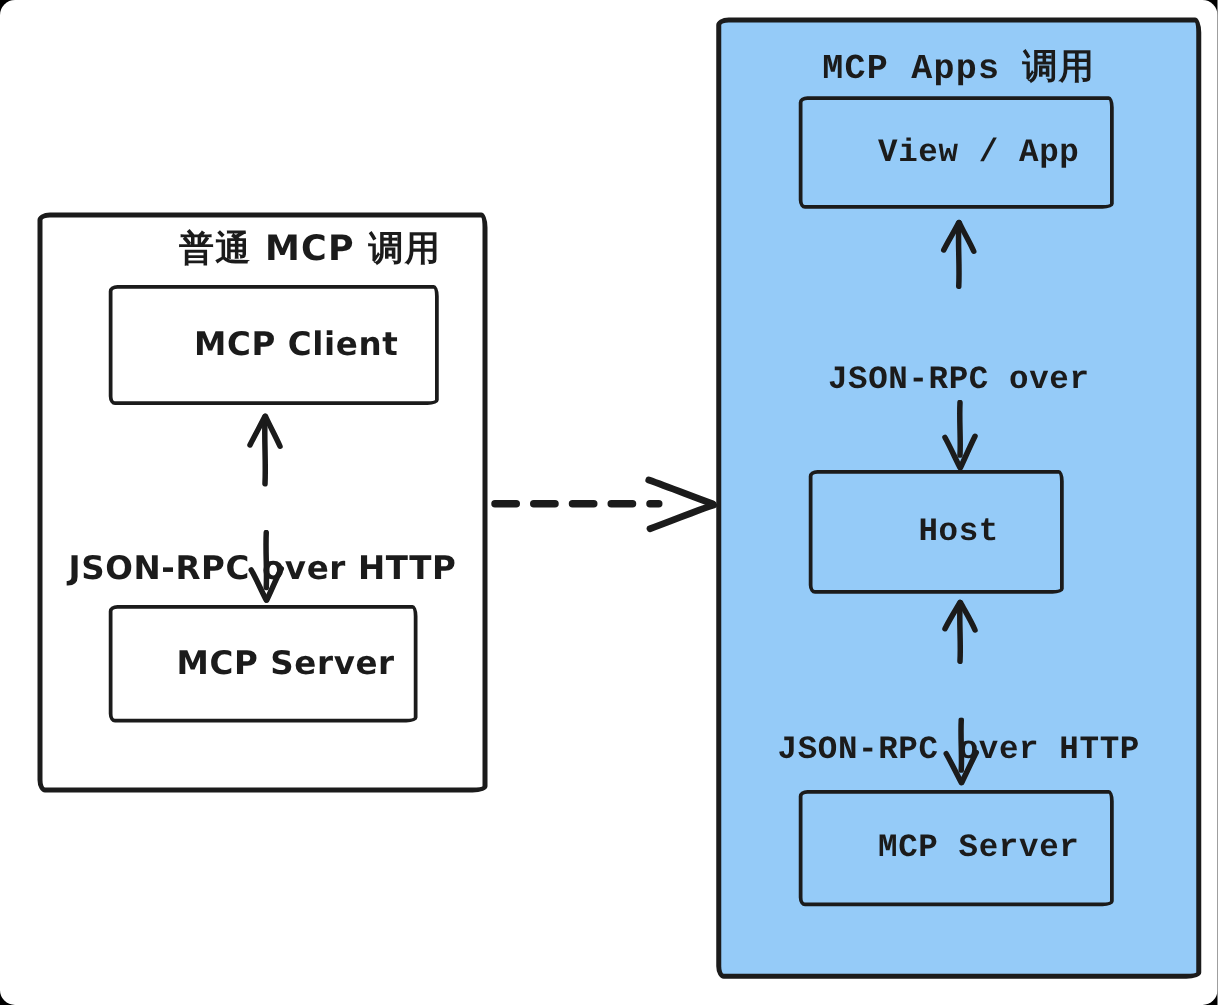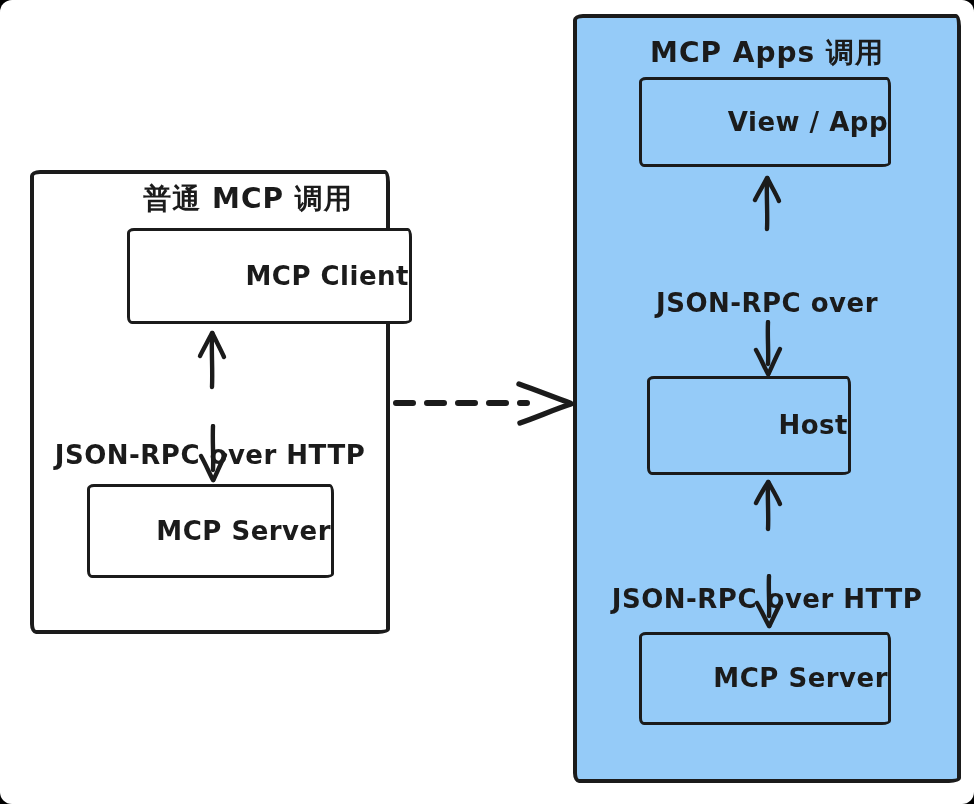--- a/index.html
+++ b/index.html
@@ -25,21 +25,21 @@
     border-radius:10px 5px 12px 6px / 6px 12px 5px 10px;
     box-sizing:border-box;
   }
   .node{
     position:absolute;
     border:3.6px solid var(--ink);
     border-radius:7px 4px 9px 5px / 5px 9px 4px 7px;
     box-sizing:border-box;
     display:flex;
     flex-direction:column;
-    align-items:flex-end;
+    align-items:center;
     justify-content:center;
     color:var(--ink);
     font-size:26px;
     font-weight:600;
     letter-spacing:0.5px;
     text-align:center;
     line-height:1.25;
     padding-left:36px;
   }
   .panel{position:absolute;}
@@ -80,31 +80,32 @@
     fill:none;
     stroke-linecap:round;
   }
   #left-panel{
     left:30px;top:170px;width:360px;height:464px;
     background:#fff;
   }
   #right-panel{
     left:573px;top:14px;width:388px;height:769px;
     background:var(--blue);
+    font-family:Liberation Mono, monospace;
   }
 </style>
 </head>
 <body>
 
 <div class="page">
 
   <div id="left-panel" class="panel sketch">
     <div class="panel-title" style="top:6px;padding-left:38px;">普通 MCP 调用</div>
 
-    <div class="node" style="left:53px;top:54px;width:285px;height:96px;background:#fff;margin-left:40px;">
+    <div class="node" style="left:53px;top:54px;width:264px;height:96px;background:#fff;">
       <span>MCP Client</span>
     </div>
 
     <svg class="arrow" style="left:159px;top:154px;" width="38" height="62" viewBox="0 0 38 62">
       <path d="M19 59 C19.8 42 18.3 24 19 7"></path>
       <path d="M7 28 C11 20 15.5 12 19 5"></path>
       <path d="M31 29 C27.5 21 22.5 12 19.4 5"></path>
     </svg>
 
     <div class="link-label" style="top:218px;">JSON-RPC over HTTP</div>

